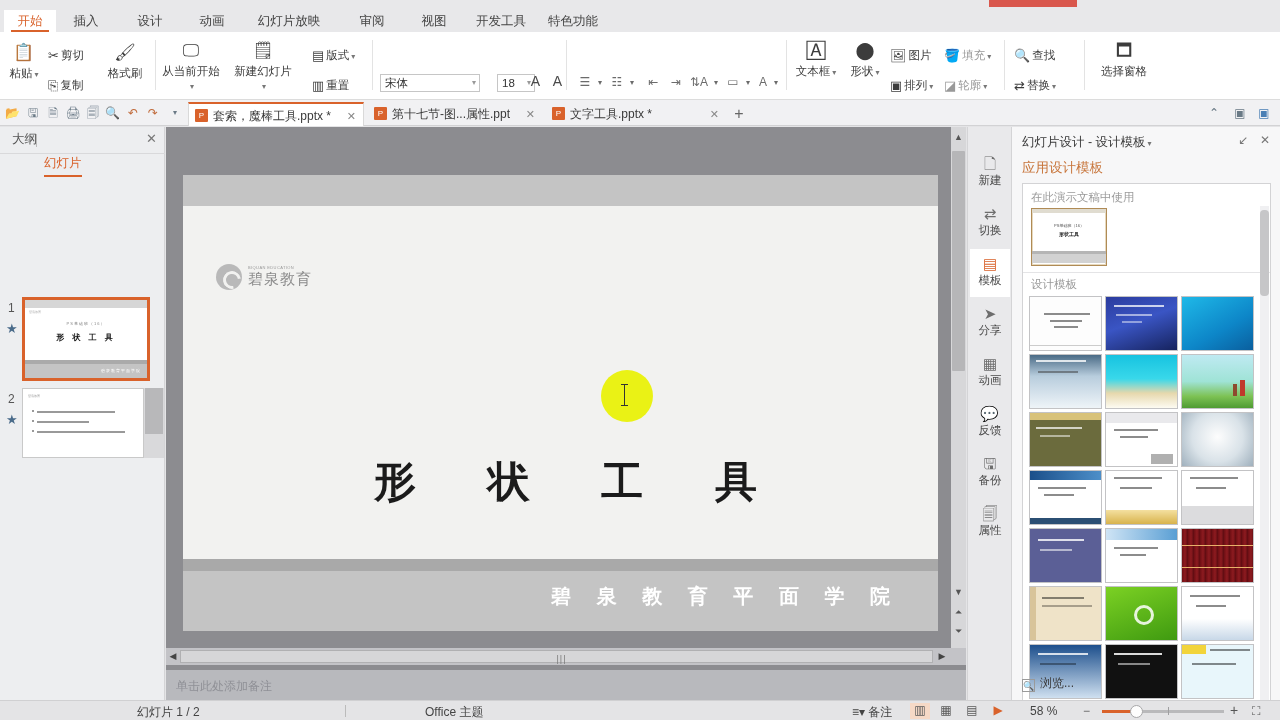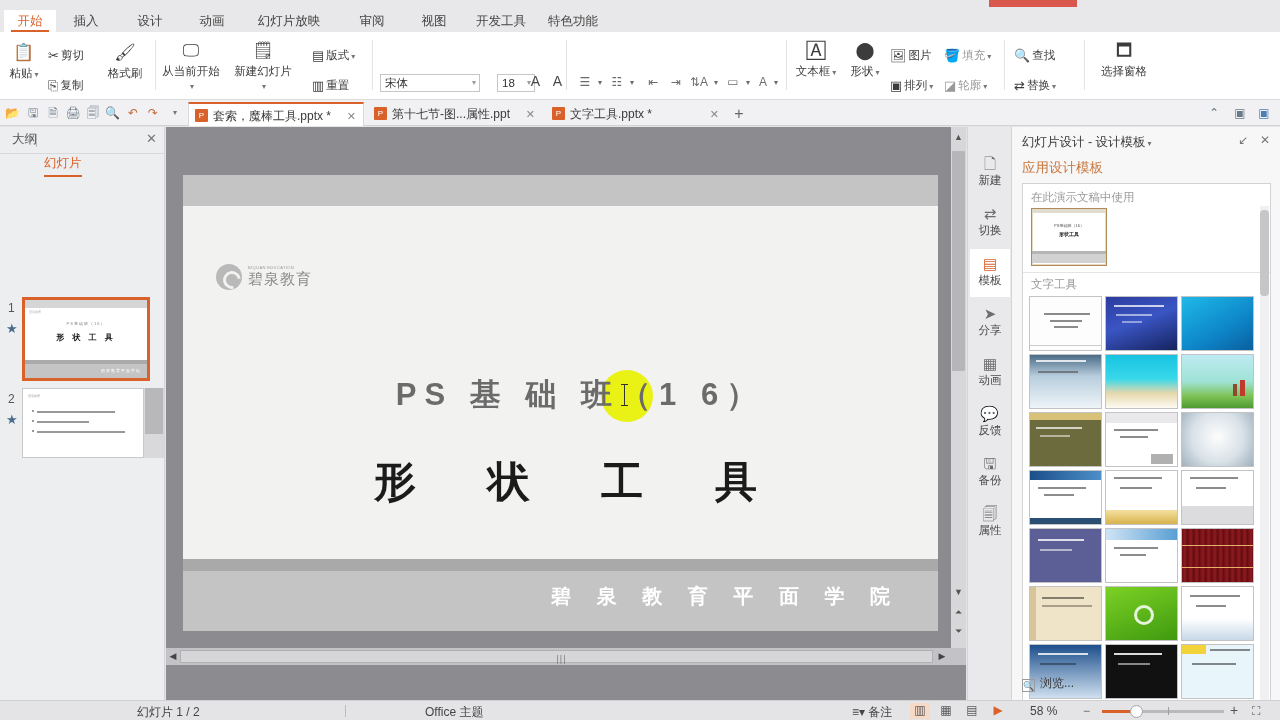--- a/index.html
+++ b/index.html
@@ -350,21 +350,20 @@
         <div class="slide-topband"></div>
         <div class="slide-body">
           <div class="logo">
             <span class="mark"></span>
             <span class="txt">
               <span class="en">BIQUAN EDUCATION</span>
               <span class="cn">碧泉教育</span>
             </span>
           </div>
           <div class="cursorglow"></div>
-          <div class="slide-title">PS 基 础 班（1 6）</div>
           <div class="ibeam"></div>
           <div class="slide-sub">形 状 工 具</div>
         </div>
         <div class="slide-botband"></div>
         <div class="slide-footer">
           <div class="slide-foottxt">碧 泉 教 育 平 面 学 院</div>
         </div>
       </div>
     </div>
 
@@ -378,20 +377,23 @@
 
     <div class="hscroll" style="top:521px;">
       <div class="hbtn" style="left:1px;">◀</div>
       <div class="hthumb">
         <div class="hgrip">|||</div>
       </div>
       <div class="hbtn" style="left:770px;">▶</div>
     </div>
   </div>
 
+  <div class="notes">
+    <div class="notes-ph">单击此处添加备注</div>
+  </div>
 
   <div class="rail">
     <div class="railitem" style="top:22px;">
       <span class="gly">🗋</span>
       <span class="lb">新建</span>
     </div>
     <div class="railitem" style="top:72px;">
       <span class="gly">⇄</span>
       <span class="lb">切换</span>
     </div>
@@ -435,21 +437,21 @@
       <div class="dp-grouplabel" style="top:6px;">在此演示文稿中使用</div>
 
       <div class="tmb sel" style="left:8px;top:24px;width:76px;height:58px;background:#fff;">
         <div style="position:absolute;left:0;top:0;width:100%;height:4px;background:#e0dcd0;"></div>
         <div style="position:absolute;left:0;top:14px;width:100%;text-align:center;font-size:4px;color:#555;">PS基础班（16）</div>
         <div style="position:absolute;left:0;top:22px;width:100%;text-align:center;font-size:5px;font-weight:bold;color:#222;">形状工具</div>
         <div style="position:absolute;left:0;top:42px;width:100%;height:3px;background:#b5b5b5;"></div>
         <div style="position:absolute;left:0;top:45px;width:100%;height:9px;background:#d2d2d2;"></div>
       </div>
       <div class="dp-rule" style="top:88px;"></div>
-      <div class="dp-grouplabel" style="top:93px;">文字工具</div>
+      <div class="dp-grouplabel" style="top:93px;">设计模板</div>
 
       <div class="tmb" style="left:6px;top:112px;background:#fdfdfd;">
         <div class="ln" style="left:14px;top:16px;width:46px;"></div>
           <div class="ln" style="left:20px;top:23px;width:32px;"></div>
         <div class="ln" style="left:24px;top:29px;width:24px;"></div>
         <div style="position:absolute;left:0;bottom:4px;width:100%;height:1px;background:#ccc;"></div>
       </div>
       <div class="tmb" style="left:82px;top:112px;background:linear-gradient(160deg,#2b3c9e 0%,#3a55c4 45%,#16235e 100%);">
         <div class="ln" style="left:8px;top:8px;width:50px;background:rgba(255,255,255,.75);"></div>
         <div class="ln" style="left:10px;top:17px;width:36px;background:rgba(255,255,255,.55);"></div>

